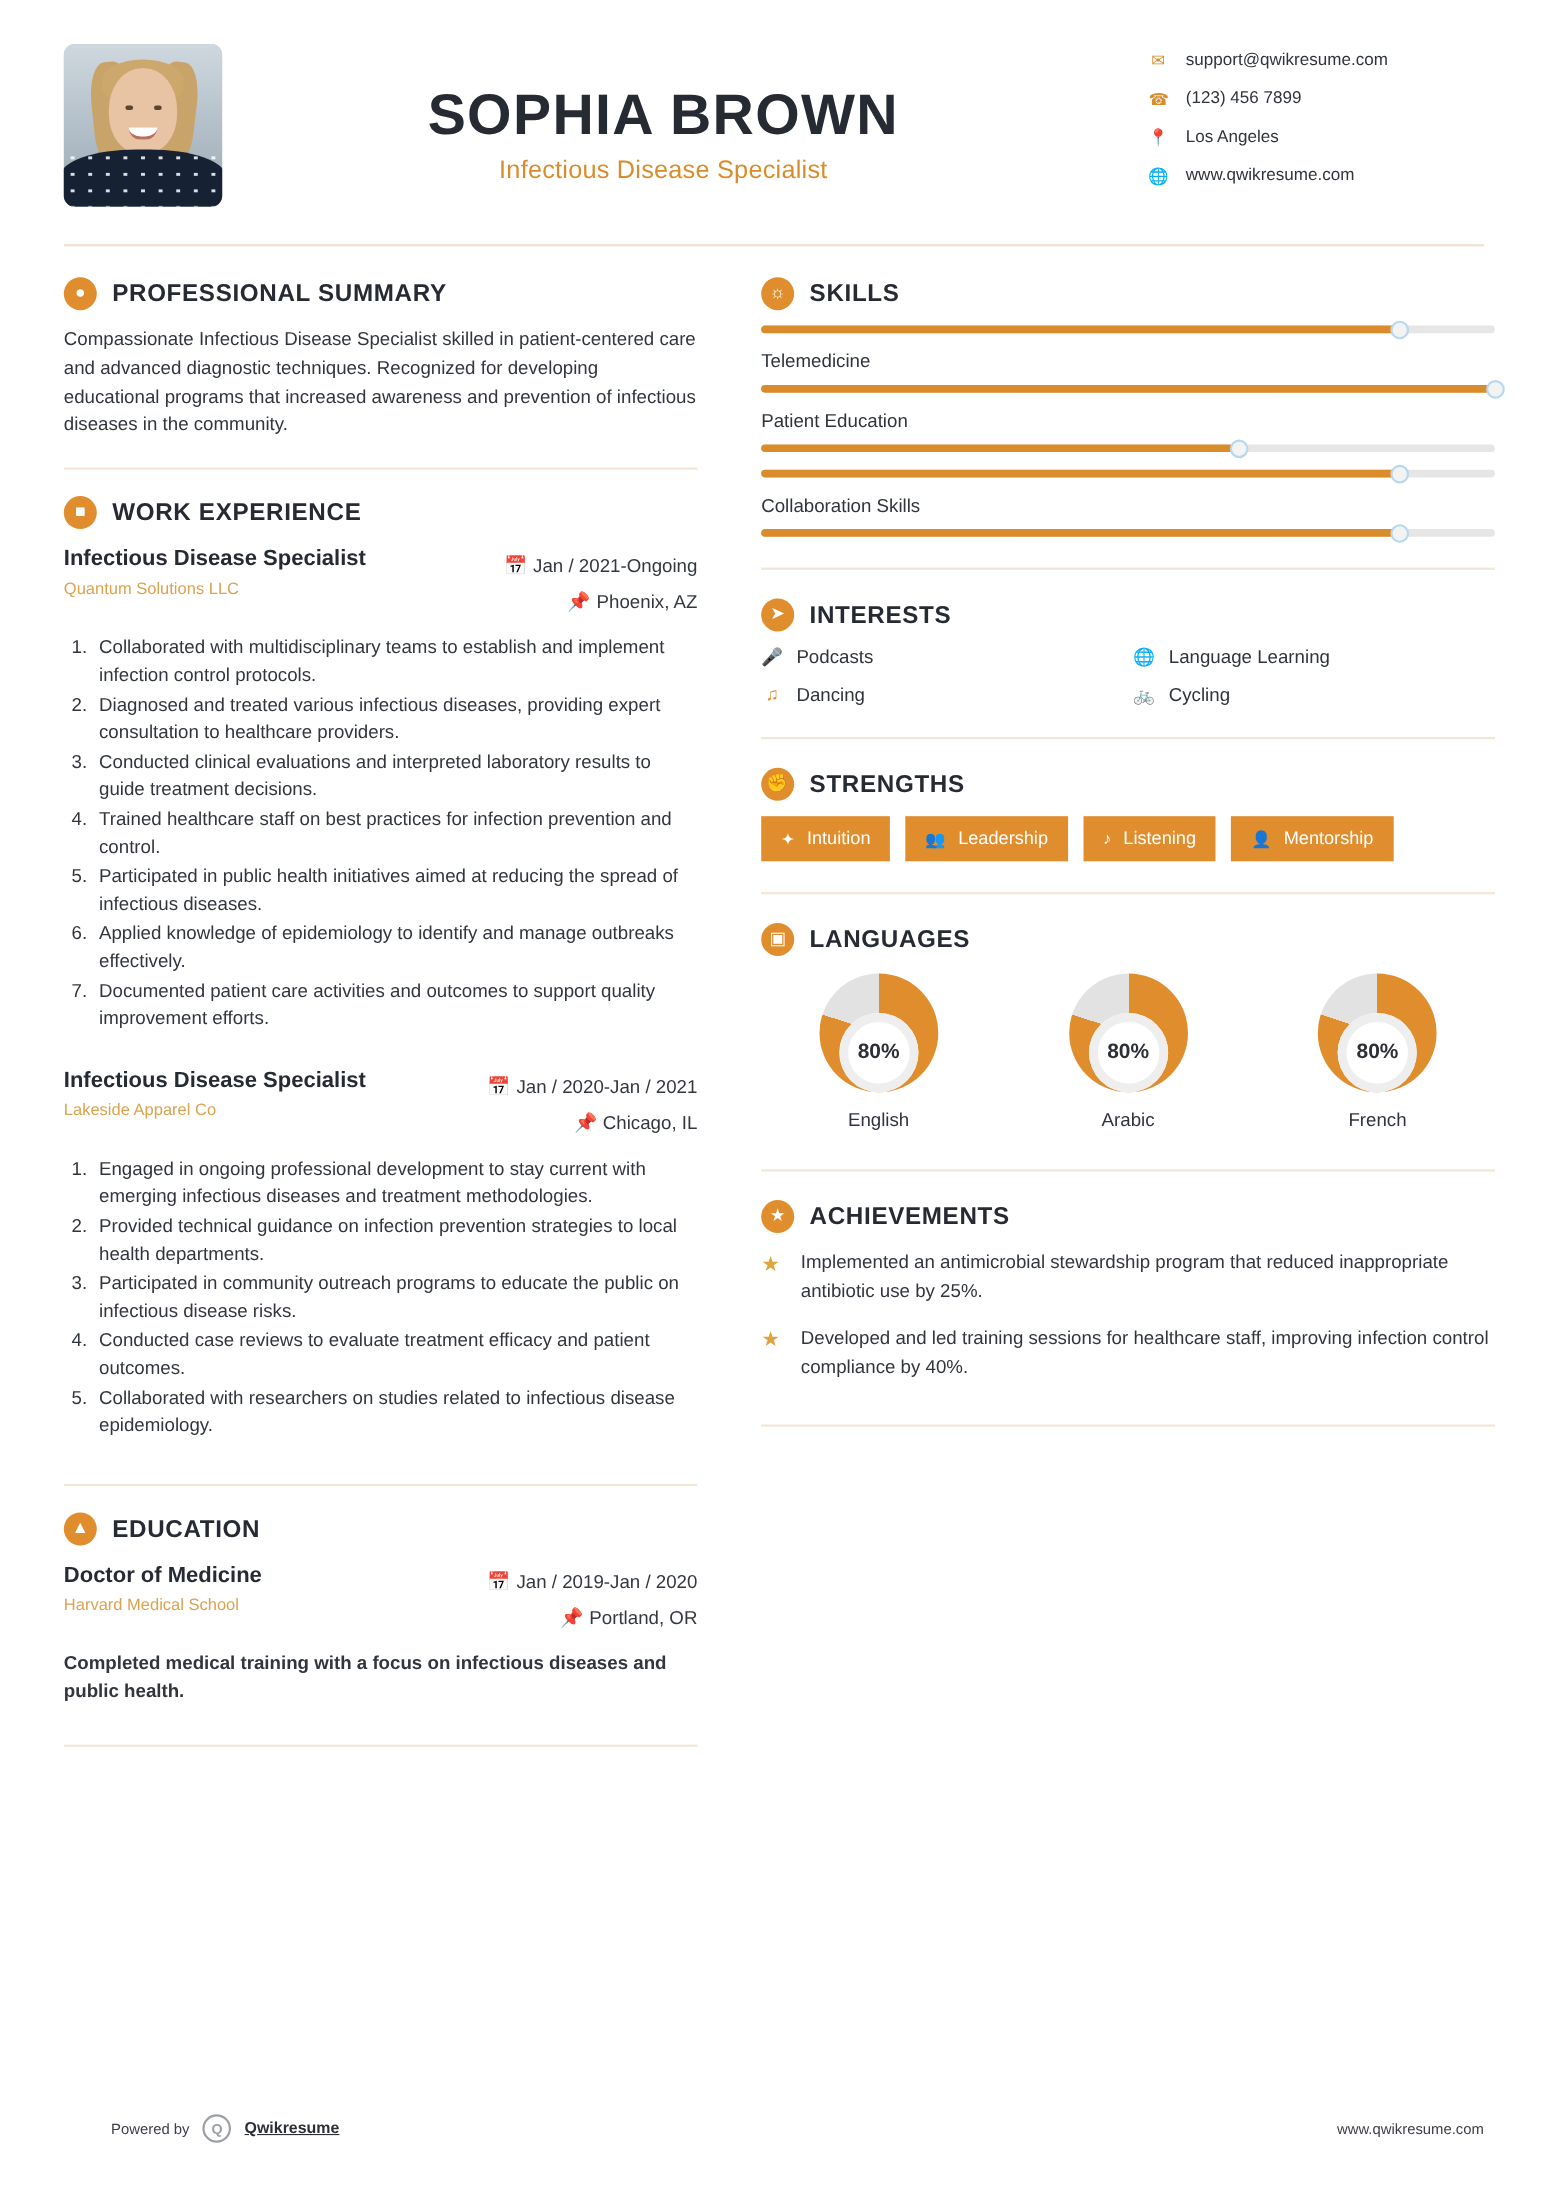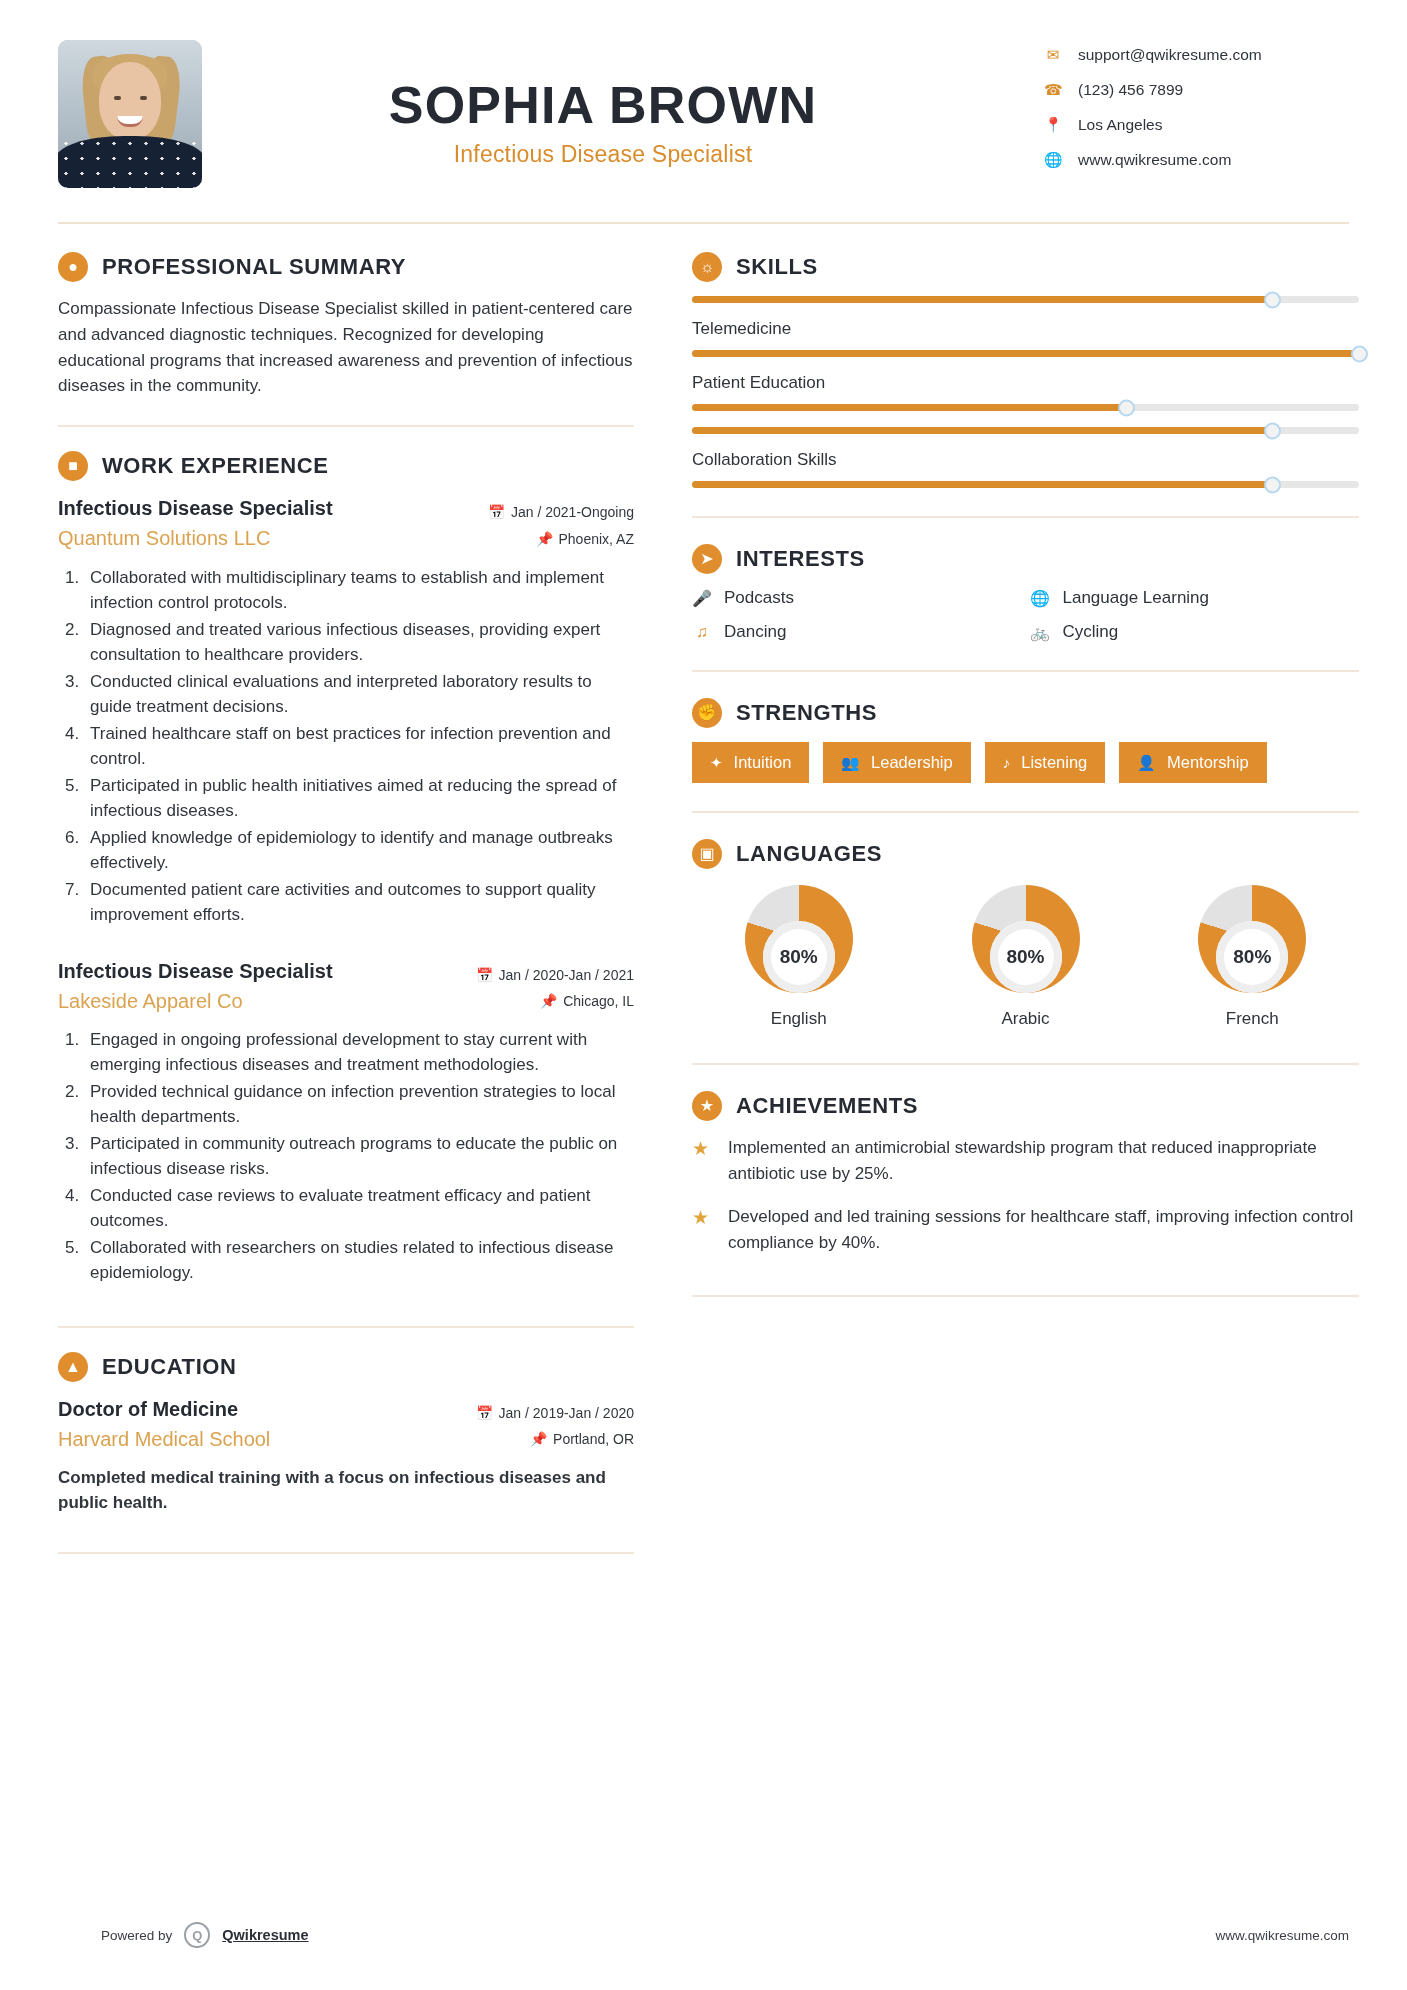--- a/index.html
+++ b/index.html
@@ -150,25 +150,25 @@
 
   
   .entry { margin-bottom: 6px; }
   .entry-top {
     display: flex; justify-content: space-between; align-items: flex-start;
   }
   .entry-title {
     font-size: 20px; font-weight: 600; color: #262b33; line-height: 1.3;
   }
   .entry-org {
-    font-size: 20px; color: #dba24f; margin-top: 6px;
+    font-size: 15px; color: #dba24f; margin-top: 6px;
   }
   .meta { text-align: right; flex: 0 0 auto; padding-top: 4px; }
   .meta-row {
-    font-size: 14px; color: #33383f; white-space: nowrap; line-height: 1.9;
+    font-size: 17px; color: #33383f; white-space: nowrap; line-height: 1.9;
   }
   .meta-row .ic { margin-right: 5px; }
 
   ol.bullets {
     margin: 12px 0 0 26px;
     padding: 0;
     font-size: 17px;
     line-height: 1.5;
     color: #31363d;
   }

